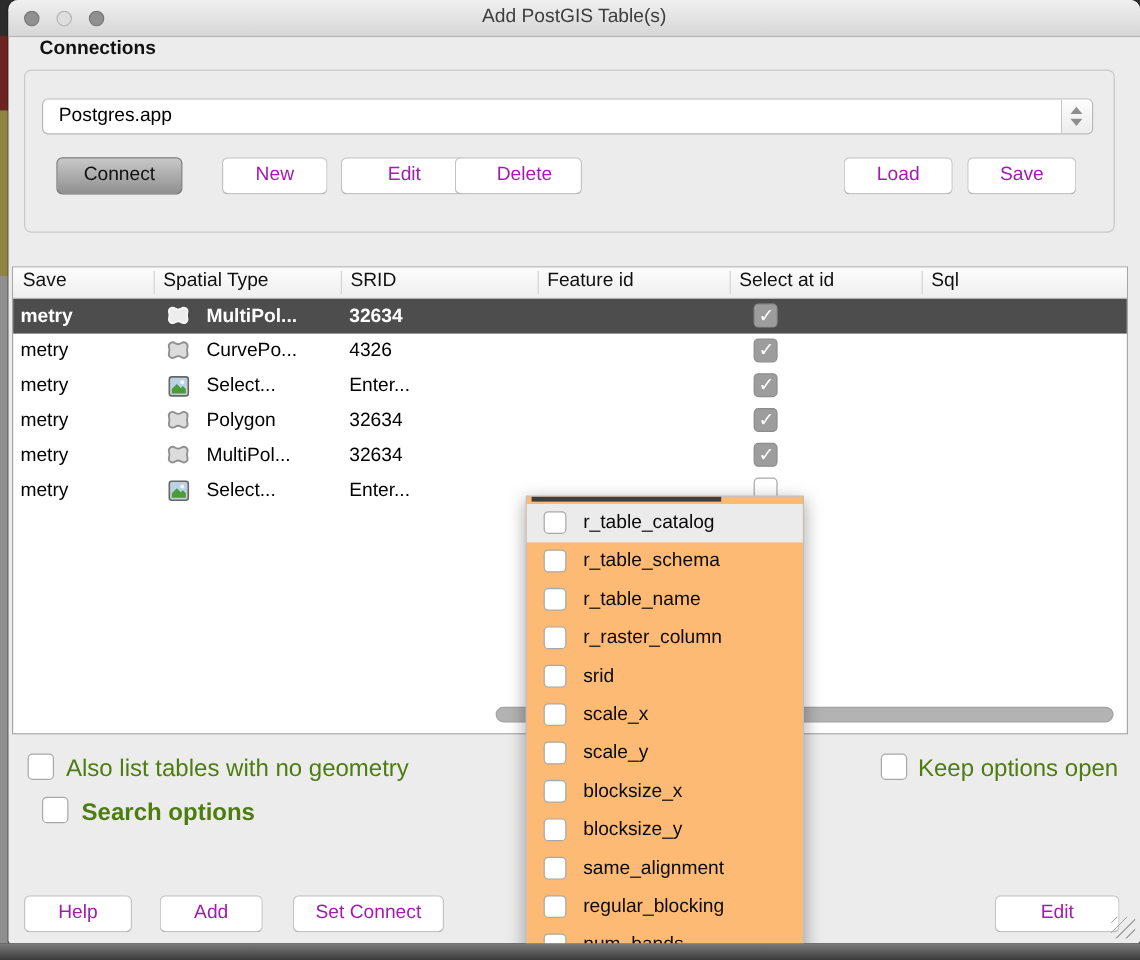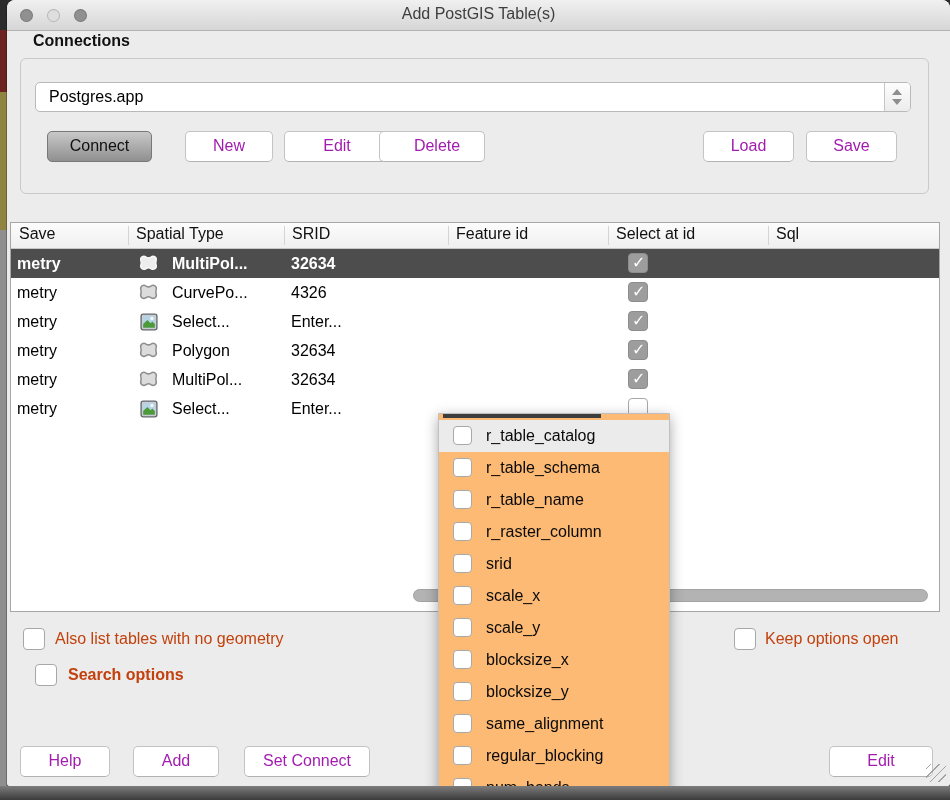--- a/index.html
+++ b/index.html
@@ -108,21 +108,21 @@
     box-shadow:0 4px 14px rgba(0,0,0,0.35);z-index:30;border-radius:1px;
   }
   .popup .topstrip{position:absolute;left:4px;top:0;width:158px;height:4px;background:#3d3d3d;}
   .pitems{position:absolute;left:0;top:6px;width:100%;}
   .pitem{position:relative;height:32px;}
   .pitem.first{background:#ebebeb;}
   .pitem .cb{left:14px;top:6px;}
   .pitem .plabel{position:absolute;left:47px;top:0;line-height:32px;font-size:16px;color:#0a0a0a;}
 
   
-  .opt-label{position:absolute;font-size:16px;color:#c2410c;}
+  .opt-label{position:absolute;font-size:20px;color:#4d7c0f;}
   .cb.free{position:absolute;width:22px;height:22px;border-radius:4px;}
 
   
   .row2{top:746px;}
   .b-help{left:13px;width:90px;}
   .b-add{left:126px;width:86px;}
   .b-setfilter{left:237px;width:126px;}
   .b-close{left:822px;width:104px;}
 
   .grip{

